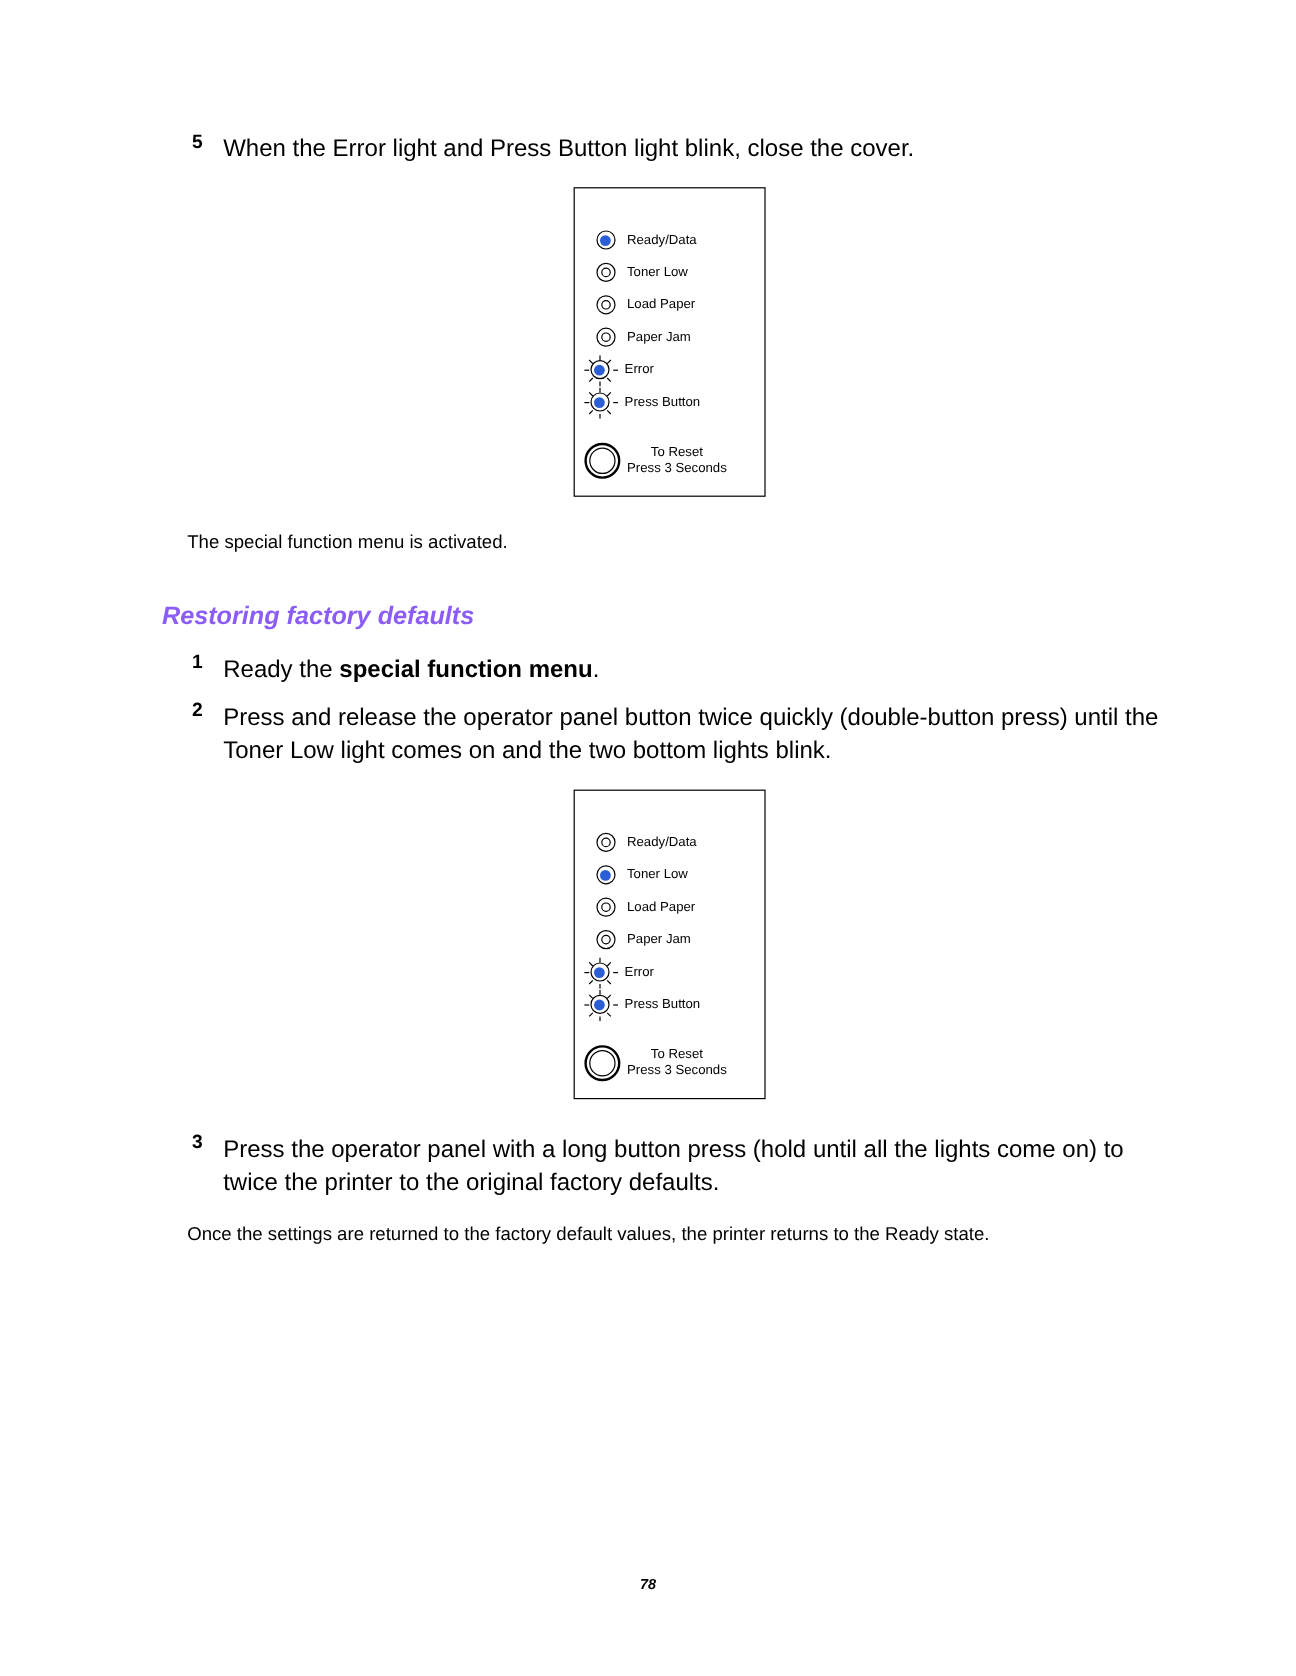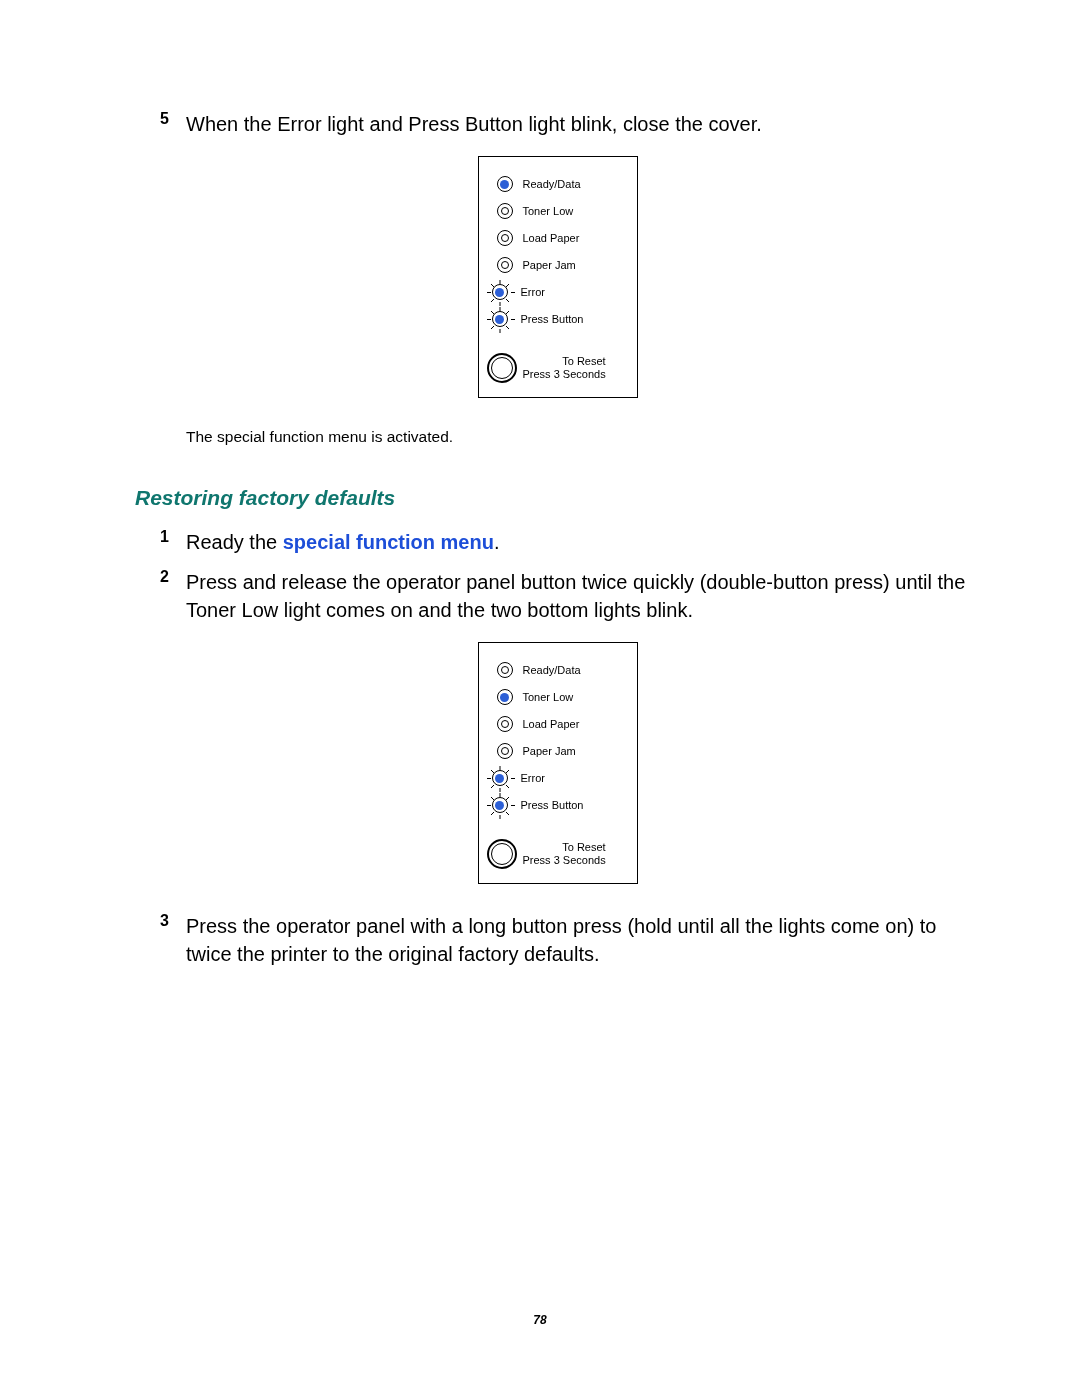--- a/index.html
+++ b/index.html
@@ -28,52 +28,52 @@
     width: 26px;
     flex-shrink: 0;
     font-size: 16px;
   }
   .step-text {
     flex: 1;
     line-height: 1.4;
     font-size: 20px;
   }
   .sub-text {
-    margin-left: 51px;
+    margin-left: 21px;
     margin-top: 18px;
     margin-bottom: 22px;
     line-height: 1.45;
     font-size: 15.5px;
   }
   .section-heading {
-    color: #0f766e;
+    color: #8b5cf6;
     font-style: italic;
     font-weight: bold;
     font-size: 21px;
     margin: 38px 0 18px 0;
   }
   .intro {
     margin-bottom: 18px;
     line-height: 1.4;
     font-size: 15.5px;
   }
   .link-text {
-    color: #1d4ed8;
+    color: #000000;
     font-weight: bold;
   }
   .panel-wrap {
     text-align: center;
     margin: 18px 0 28px 0;
   }
   .panel {
     display: inline-block;
     border: 1.5px solid #000;
     width: 158px;
-    padding: 12px 0 10px 0;
-    text-align: right;
+    padding: 28px 0 10px 0;
+    text-align: center;
   }
   .light-row {
     display: flex;
     align-items: center;
     margin: 3px 0 3px 18px;
     font-size: 11px;
     position: relative;
     height: 24px;
   }
   .light-row.blink {
@@ -315,16 +315,17 @@
         </span>
       </div>
     </div>
   </div>
 
   <div class="step">
     <div class="step-num">3</div>
     <div class="step-text">Press the operator panel with a long button press (hold until all the lights come on) to twice the printer to the original factory defaults.</div>
   </div>
 
+  <div class="sub-text">Once the settings are returned to the factory default values, the printer returns to the Ready state.</div>
 
 </div>
 
 <div class="page-num">78</div>
 
 </body></html>

